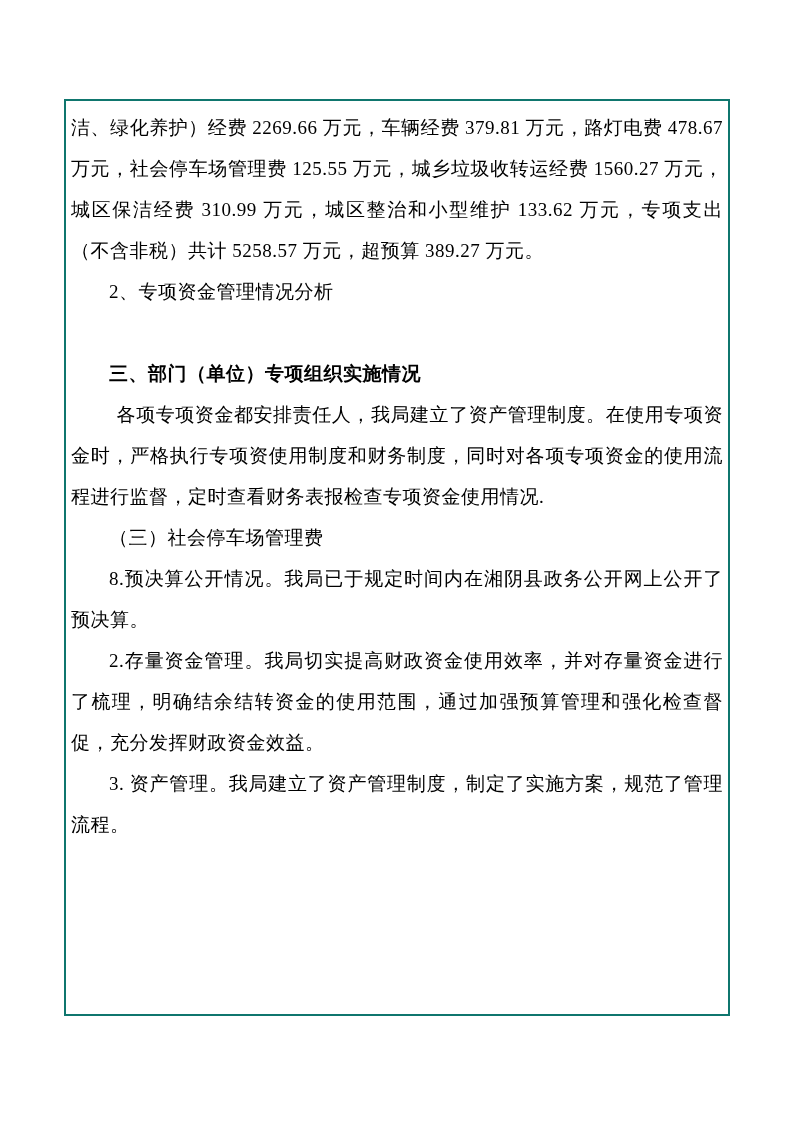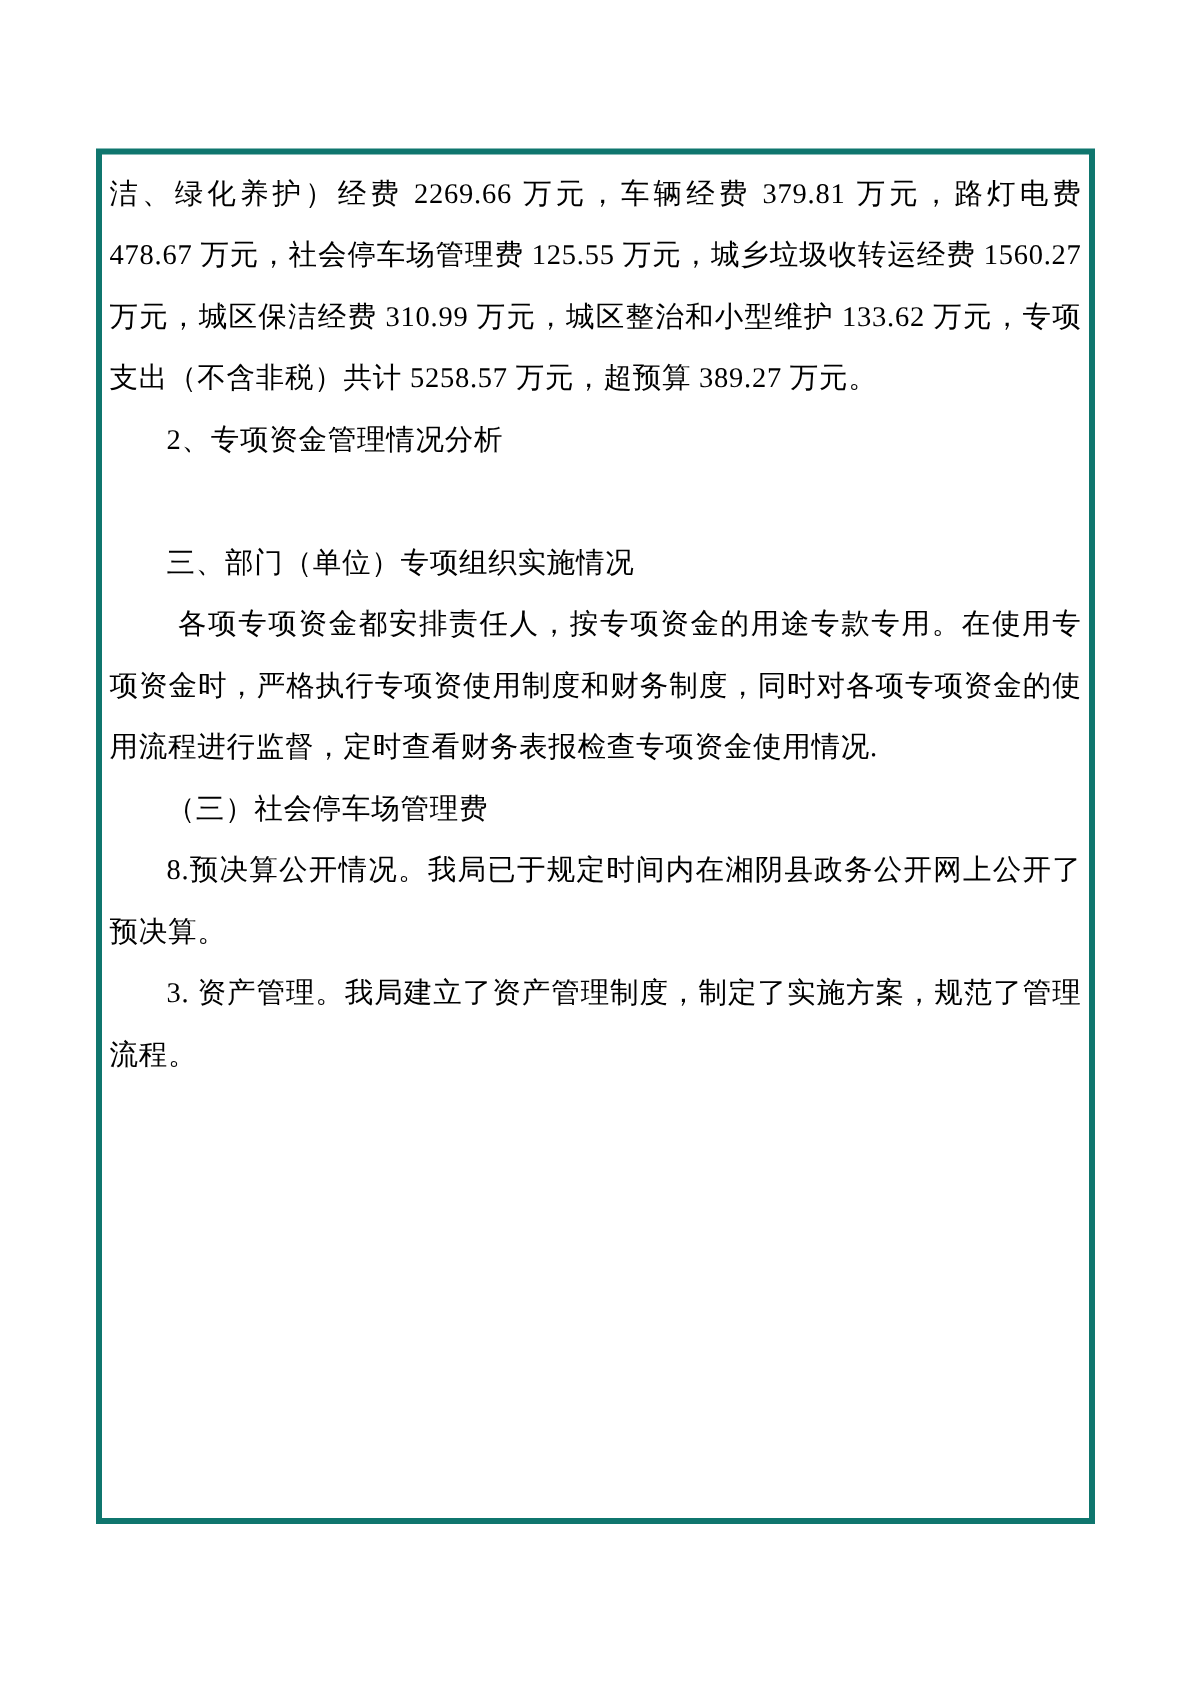--- a/index.html
+++ b/index.html
@@ -17,41 +17,41 @@
     font-family: "Liberation Serif", "DejaVu Serif", serif;
     color: #000000;
   }
 
   .content-frame {
     position: absolute;
     left: 64px;
     top: 99px;
     width: 666px;
     height: 917px;
-    border: 4px solid #0f766e;
+    border: 2px solid #0f766e;
     padding: 6px 5px 0 5px;
     overflow: hidden;
   }
 
   .content-frame p {
     font-size: 19px;
     line-height: 41px;
     text-align: justify;
     letter-spacing: 0.5px;
   }
 
   .indent-2 { text-indent: 2em; }
   .indent-3 { text-indent: 2.4em; }
 
   .spacer {
     height: 41px;
   }
 
   .heading {
-    font-weight: normal;
+    font-weight: bold;
     font-family: "Liberation Sans", "DejaVu Sans", sans-serif;
     text-indent: 2em;
     font-size: 19px;
   }
 </style>
 </head>
 <body>
 
 <div class="page">
   <div class="content-frame">
@@ -59,23 +59,24 @@
     <p>洁、绿化养护）经费 2269.66 万元，车辆经费 379.81 万元，路灯电费 478.67 万元，社会停车场管理费 125.55 万元，城乡垃圾收转运经费 1560.27 万元，城区保洁经费 310.99 万元，城区整治和小型维护 133.62 万元，专项支出（不含非税）共计 5258.57 万元，超预算 389.27 万元。</p>
 
     <p class="indent-2">2、专项资金管理情况分析</p>
 
 
     <p class="spacer"></p>
 
     <p class="heading">三、部门（单位）专项组织实施情况</p>
 
 
-    <p class="indent-3">各项专项资金都安排责任人，按专项资金的用途专款专用。在使用专项资金时，严格执行专项资使用制度和财务制度，同时对各项专项资金的使用流程进行监督，定时查看财务表报检查专项资金使用情况.</p>
+    <p class="indent-3">各项专项资金都安排责任人，我局建立了资产管理制度。在使用专项资金时，严格执行专项资使用制度和财务制度，同时对各项专项资金的使用流程进行监督，定时查看财务表报检查专项资金使用情况.</p>
 
     <p class="indent-2">（三）社会停车场管理费</p>
 
     <p class="indent-2">8.预决算公开情况。我局已于规定时间内在湘阴县政务公开网上公开了预决算。</p>
 
+    <p class="indent-2">2.存量资金管理。我局切实提高财政资金使用效率，并对存量资金进行了梳理，明确结余结转资金的使用范围，通过加强预算管理和强化检查督促，充分发挥财政资金效益。</p>
 
     <p class="indent-2">3. 资产管理。我局建立了资产管理制度，制定了实施方案，规范了管理流程。</p>
 
   </div>
 </div>
 
 </body></html>

